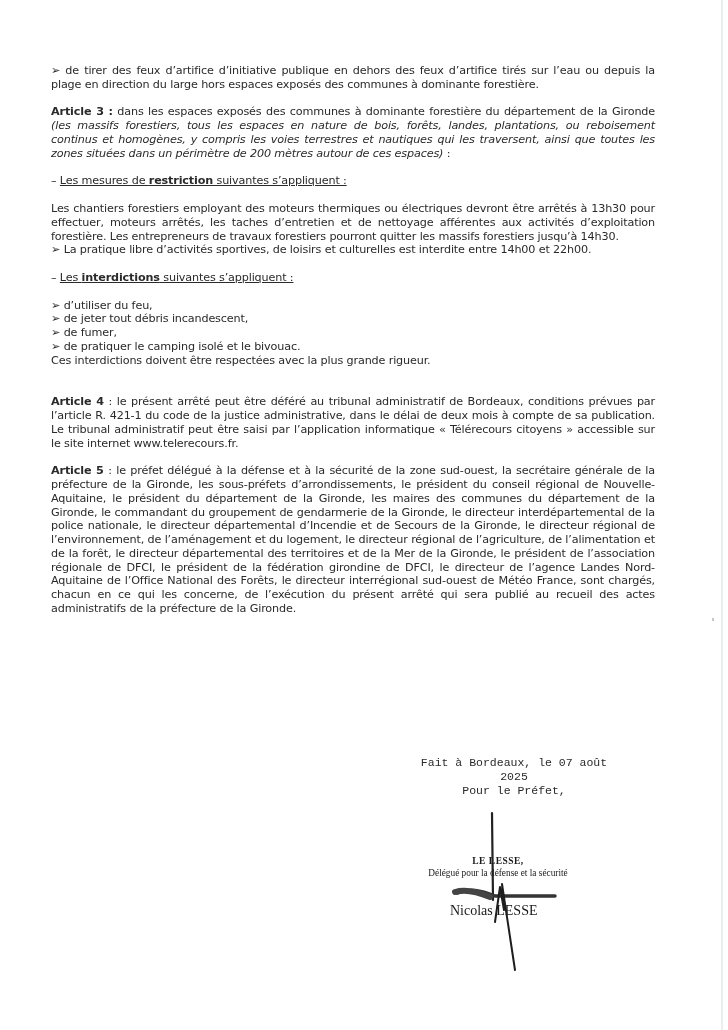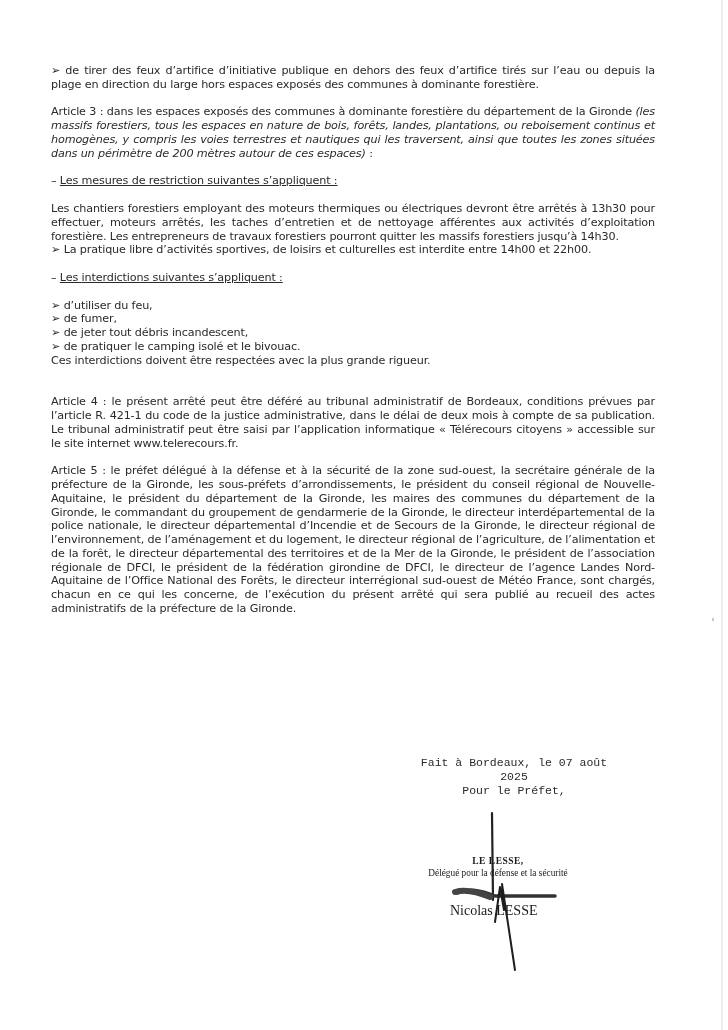--- a/index.html
+++ b/index.html
@@ -5,21 +5,21 @@
   html, body { margin: 0; padding: 0; }
   body {
     width: 728px; height: 1030px; background: #ffffff; position: relative; overflow: hidden;
     font-family: "DejaVu Sans", sans-serif; color: #2a2a2a;
   }
   .page {
     position: absolute; left: 51px; top: 64px; width: 604px;
     font-size: 11.2px; line-height: 13.8px; letter-spacing: -0.15px;
   }
   .p { margin: 0 0 13.8px 0; text-align: justify; }
-  b, .bold { font-weight: normal; }
+  b, .bold { font-weight: bold; }
   .it { font-style: italic; }
   .ul { text-decoration: underline; }
   .bullet { display: block; text-align: justify; }
   .gap { height: 13.8px; }
   .right-edge-line {
     position: absolute; left: 721px; top: 0; width: 2px; height: 1030px; background: #e9eef0;
   }
   .speck { position: absolute; left: 712px; top: 618px; width: 2px; height: 3px; background: #c8c8c8; }
   .closing {
     position: absolute; left: 419px; top: 756px; width: 190px; text-align: center;
@@ -56,22 +56,22 @@
     <span class="bullet">Les chantiers forestiers employant des moteurs thermiques ou électriques devront être arrêtés à 13h30 pour effectuer, moteurs arrêtés, les taches d’entretien et de nettoyage afférentes aux activités d’exploitation forestière. Les entrepreneurs de travaux forestiers pourront quitter les massifs forestiers jusqu’à 14h30.</span>
     <span class="bullet">➢ La pratique libre d’activités sportives, de loisirs et culturelles est interdite entre 14h00 et 22h00.</span>
   </div>
 
   <p class="p">
     <span>– </span><span class="ul"><span>Les </span><b>interdictions</b><span> suivantes s’appliquent :</span></span>
   </p>
 
   <div class="p">
     <span class="bullet">➢ d’utiliser du feu,</span>
+    <span class="bullet">➢ de jeter tout débris incandescent,</span>
     <span class="bullet">➢ de fumer,</span>
-    <span class="bullet">➢ de jeter tout débris incandescent,</span>
     <span class="bullet">➢ de pratiquer le camping isolé et le bivouac.</span>
     <span class="bullet">Ces interdictions doivent être respectées avec la plus grande rigueur.</span>
   </div>
 
   <div class="gap"></div>
 
   <p class="p">
     <b>Article 4</b><span> : le présent arrêté peut être déféré au tribunal administratif de Bordeaux, conditions prévues par l’article R. 421-1 du code de la justice administrative, dans le délai de deux mois à compte de sa publication. Le tribunal administratif peut être saisi par l’application informatique « Télérecours citoyens » accessible sur le site internet www.telerecours.fr.</span>
   </p>
 

